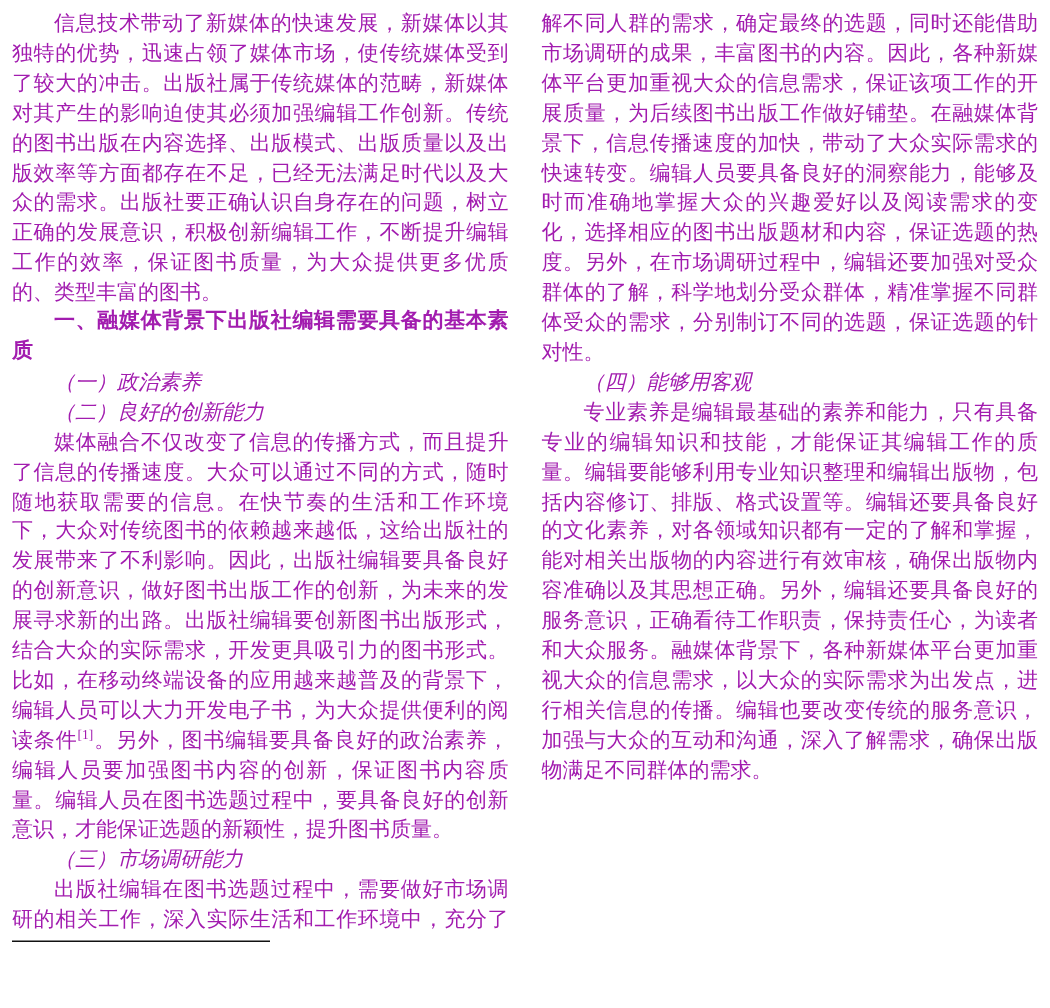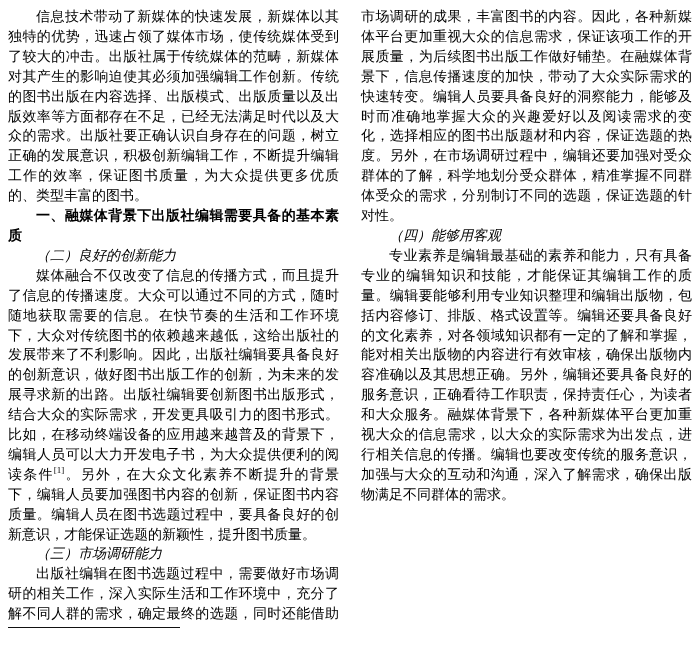--- a/index.html
+++ b/index.html
@@ -1,31 +1,31 @@
 <!DOCTYPE html>
 <html lang="zh"><head>
 <meta charset="utf-8">
 <style>
   html,body{margin:0;padding:0;background:#e8e8e8;}
   .page{
-    width:700px;height:672px;background:#ffffff;color:#000000;
+    width:700px;height:672px;background:#ffffff;color:#a21caf;
     font-family:"Liberation Serif","DejaVu Serif",serif;
     box-sizing:border-box;padding:7px 8px 0 8px;
     position:relative;overflow:hidden;
   }
   .columns{
     column-count:2;column-gap:22px;column-fill:auto;
     height:618px;overflow:hidden;
     font-size:14px;line-height:19.9px;
     text-align:justify;text-justify:inter-character;
   }
   .columns p{margin:0;text-indent:2em;}
   .section-heading{
     margin:0;text-indent:2em;font-weight:bold;
-    font-family:Liberation Sans, sans-serif;
+    font-family:Liberation Mono, monospace;
     font-size:14px;
   }
   .sub-heading{
     margin:0;text-indent:2em;font-style:italic;
     font-size:14px;
   }
   sup.fnref{font-size:9px;line-height:0;vertical-align:super;}
   .footnote{
     position:absolute;left:8px;right:8px;bottom:0;height:47px;
   }
@@ -46,25 +46,26 @@
 <body>
 
 <div class="page">
 
   <div class="columns">
 
     <p>信息技术带动了新媒体的快速发展，新媒体以其独特的优势，迅速占领了媒体市场，使传统媒体受到了较大的冲击。出版社属于传统媒体的范畴，新媒体对其产生的影响迫使其必须加强编辑工作创新。传统的图书出版在内容选择、出版模式、出版质量以及出版效率等方面都存在不足，已经无法满足时代以及大众的需求。出版社要正确认识自身存在的问题，树立正确的发展意识，积极创新编辑工作，不断提升编辑工作的效率，保证图书质量，为大众提供更多优质的、类型丰富的图书。</p>
 
     <p class="section-heading">一、融媒体背景下出版社编辑需要具备的基本素质</p>
 
+    <p class="sub-heading">（一）政治素养</p>
 
 
     <p class="sub-heading">（二）良好的创新能力</p>
 
-    <p><span>媒体融合不仅改变了信息的传播方式，而且提升了信息的传播速度。大众可以通过不同的方式，随时随地获取需要的信息。在快节奏的生活和工作环境下，大众对传统图书的依赖越来越低，这给出版社的发展带来了不利影响。因此，出版社编辑要具备良好的创新意识，做好图书出版工作的创新，为未来的发展寻求新的出路。出版社编辑要创新图书出版形式，结合大众的实际需求，开发更具吸引力的图书形式。比如，在移动终端设备的应用越来越普及的背景下，编辑人员可以大力开发电子书，为大众提供便利的阅读条件</span><sup class="fnref">[1]</sup><span>。另外，在大众文化素养不断提升的背景下，编辑人员要加强图书内容的创新，保证图书内容质量。编辑人员在图书选题过程中，要具备良好的创新意识，才能保证选题的新颖性，提升图书质量。</span></p>
+    <p><span>媒体融合不仅改变了信息的传播方式，而且提升了信息的传播速度。大众可以通过不同的方式，随时随地获取需要的信息。在快节奏的生活和工作环境下，大众对传统图书的依赖越来越低，这给出版社的发展带来了不利影响。因此，出版社编辑要具备良好的创新意识，做好图书出版工作的创新，为未来的发展寻求新的出路。出版社编辑要创新图书出版形式，结合大众的实际需求，开发更具吸引力的图书形式。比如，在移动终端设备的应用越来越普及的背景下，编辑人员可以大力开发电子书，为大众提供便利的阅读条件</span><sup class="fnref">[1]</sup><span>。另外，图书编辑要具备良好的政治素养，编辑人员要加强图书内容的创新，保证图书内容质量。编辑人员在图书选题过程中，要具备良好的创新意识，才能保证选题的新颖性，提升图书质量。</span></p>
 
     <p class="sub-heading">（三）市场调研能力</p>
 
     <p>出版社编辑在图书选题过程中，需要做好市场调研的相关工作，深入实际生活和工作环境中，充分了解不同人群的需求，确定最终的选题，同时还能借助市场调研的成果，丰富图书的内容。因此，各种新媒体平台更加重视大众的信息需求，保证该项工作的开展质量，为后续图书出版工作做好铺垫。在融媒体背景下，信息传播速度的加快，带动了大众实际需求的快速转变。编辑人员要具备良好的洞察能力，能够及时而准确地掌握大众的兴趣爱好以及阅读需求的变化，选择相应的图书出版题材和内容，保证选题的热度。另外，在市场调研过程中，编辑还要加强对受众群体的了解，科学地划分受众群体，精准掌握不同群体受众的需求，分别制订不同的选题，保证选题的针对性。</p>
 
     <p class="sub-heading">（四）能够用客观</p>
 
     <p>专业素养是编辑最基础的素养和能力，只有具备专业的编辑知识和技能，才能保证其编辑工作的质量。编辑要能够利用专业知识整理和编辑出版物，包括内容修订、排版、格式设置等。编辑还要具备良好的文化素养，对各领域知识都有一定的了解和掌握，能对相关出版物的内容进行有效审核，确保出版物内容准确以及其思想正确。另外，编辑还要具备良好的服务意识，正确看待工作职责，保持责任心，为读者和大众服务。融媒体背景下，各种新媒体平台更加重视大众的信息需求，以大众的实际需求为出发点，进行相关信息的传播。编辑也要改变传统的服务意识，加强与大众的互动和沟通，深入了解需求，确保出版物满足不同群体的需求。</p>
 
   </div>

